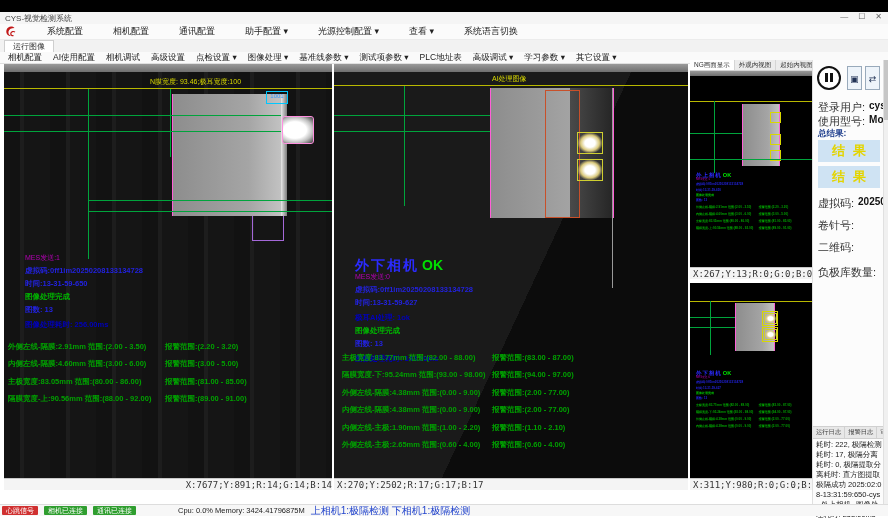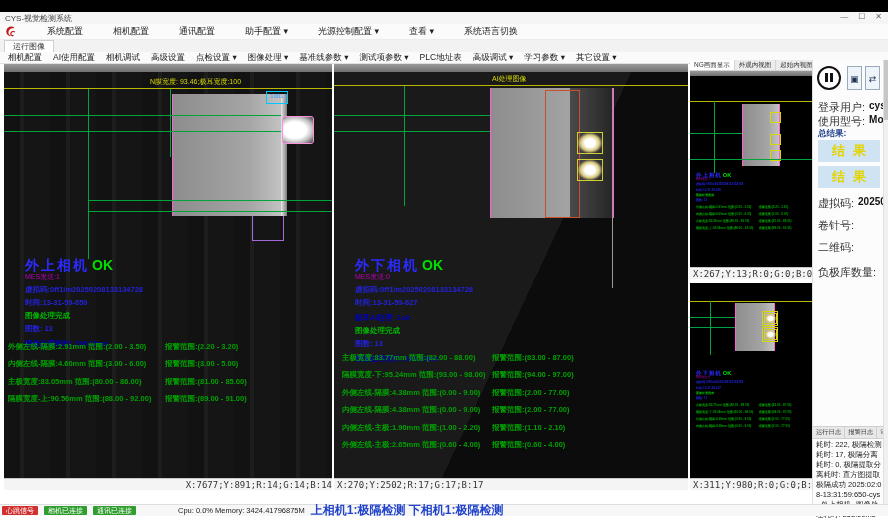--- a/index.html
+++ b/index.html
@@ -76,21 +76,21 @@
   .logtab{font-size:6.3px;color:#333;padding:1px 3px;border-right:1px solid #d0d0d0;white-space:nowrap;}
   .logtext{font-size:7.5px;color:#222;line-height:10px;word-break:break-all;}
   .scrollbar{right:0;top:0;width:5px;height:444px;background:#f0f0f0;border-left:1px solid #e0e0e0;}
   .scrollthumb{right:0;top:0;width:5px;height:60px;background:#c6c6c6;}
   
   .statusbar{left:0;top:504px;width:888px;height:12px;background:#f7f7f7;border-top:1px solid #ddd;
              display:flex;align-items:center;gap:6px;padding-left:2px;box-sizing:border-box;}
   .chip{font-size:7px;color:#fff;padding:0 4px;line-height:9px;border-radius:1px;}
   .chip.red{background:#d03030;} .chip.green{background:#2f9e2f;}
   .sbtext{font-size:7.5px;color:#222;white-space:nowrap;margin-left:36px;}
-  .sbblue{font-size:12px;color:#2244cc;white-space:nowrap;font-weight:bold;}
+  .sbblue{font-size:10px;color:#2244cc;white-space:nowrap;font-weight:normal;}
   .mini-copy{position:absolute;transform:scale(0.40);transform-origin:0 0;width:320px;}
 </style>
 </head>
 <body>
 
 <div class="app">
 
   <div class="abs top-strip"></div>
   <div class="abs titlebar">
     <div class="abs titletext">CYS-视觉检测系统</div>
@@ -146,21 +146,20 @@
     <div class="abs" style="left:277px;top:30px;width:6px;height:122px;background:linear-gradient(90deg,#e8e8e8,#7c7c7c);"></div>
     <div class="abs hline g" style="left:0;top:51px;width:277px;"></div>
     <div class="abs hline g" style="left:0;top:67px;width:277px;"></div>
     <div class="abs hline g" style="left:84px;top:136px;width:244px;"></div>
     <div class="abs hline g" style="left:84px;top:147px;width:244px;"></div>
     <div class="abs blob" style="left:278px;top:52px;width:30px;height:26px;"></div>
     <div class="abs cyanbox" style="left:262px;top:27px;width:20px;height:11px;">1001</div>
     <div class="abs purpart" style="left:248px;top:152px;width:30px;height:24px;"></div>
 
     <div class="abs" style="left:21px;top:192px;width:300px;">
-      <div><span class="t-title">外上相机</span><span class="t-ok">OK</span></div>
       <div class="t-purple">MES发送:1</div>
       <div class="t-blue2">虚拟码:0ff1im20250208133134728</div>
       <div class="t-blue2">时间:13-31-59-650</div>
       <div class="t-green2">图像处理完成</div>
       <div class="t-blue2">图数: 13</div>
       <div class="t-navy">图像处理耗时: 256.00ms</div>
     </div>
 
     <div class="abs" style="left:4px;top:270px;width:322px;">
       <div class="m-row">

